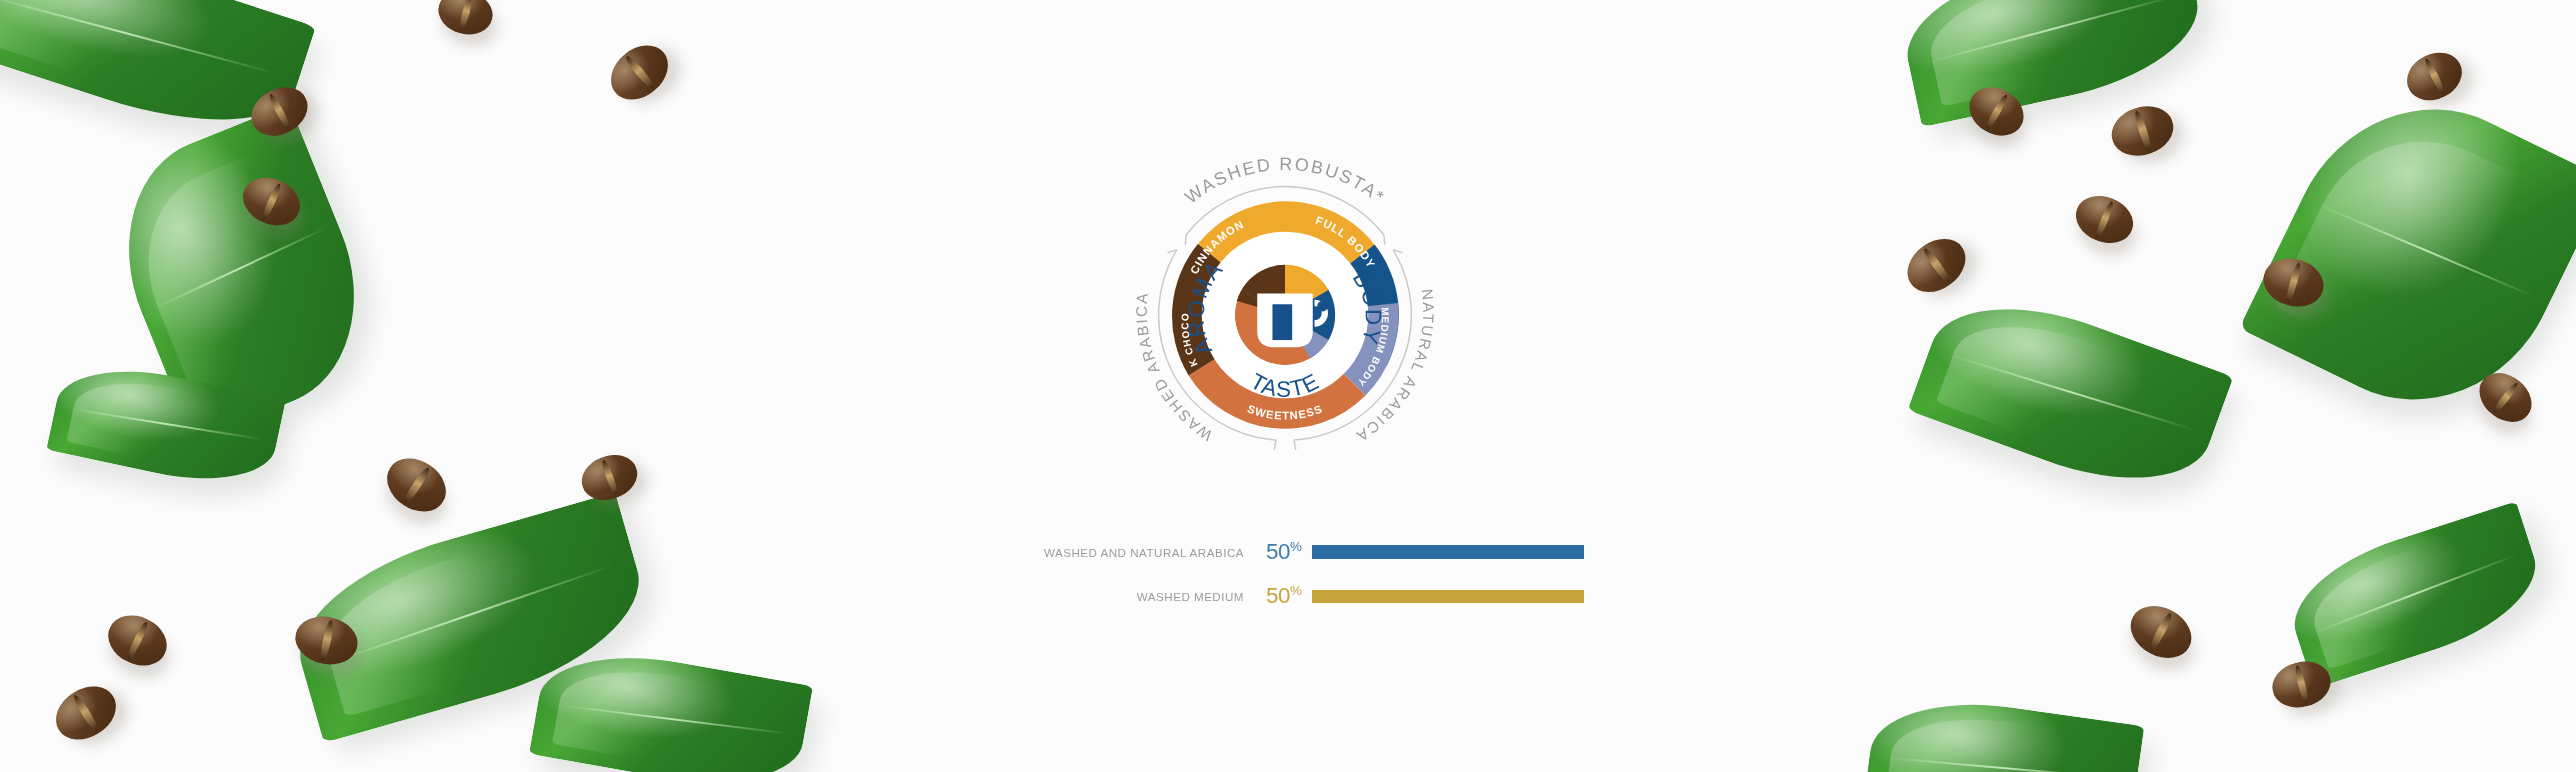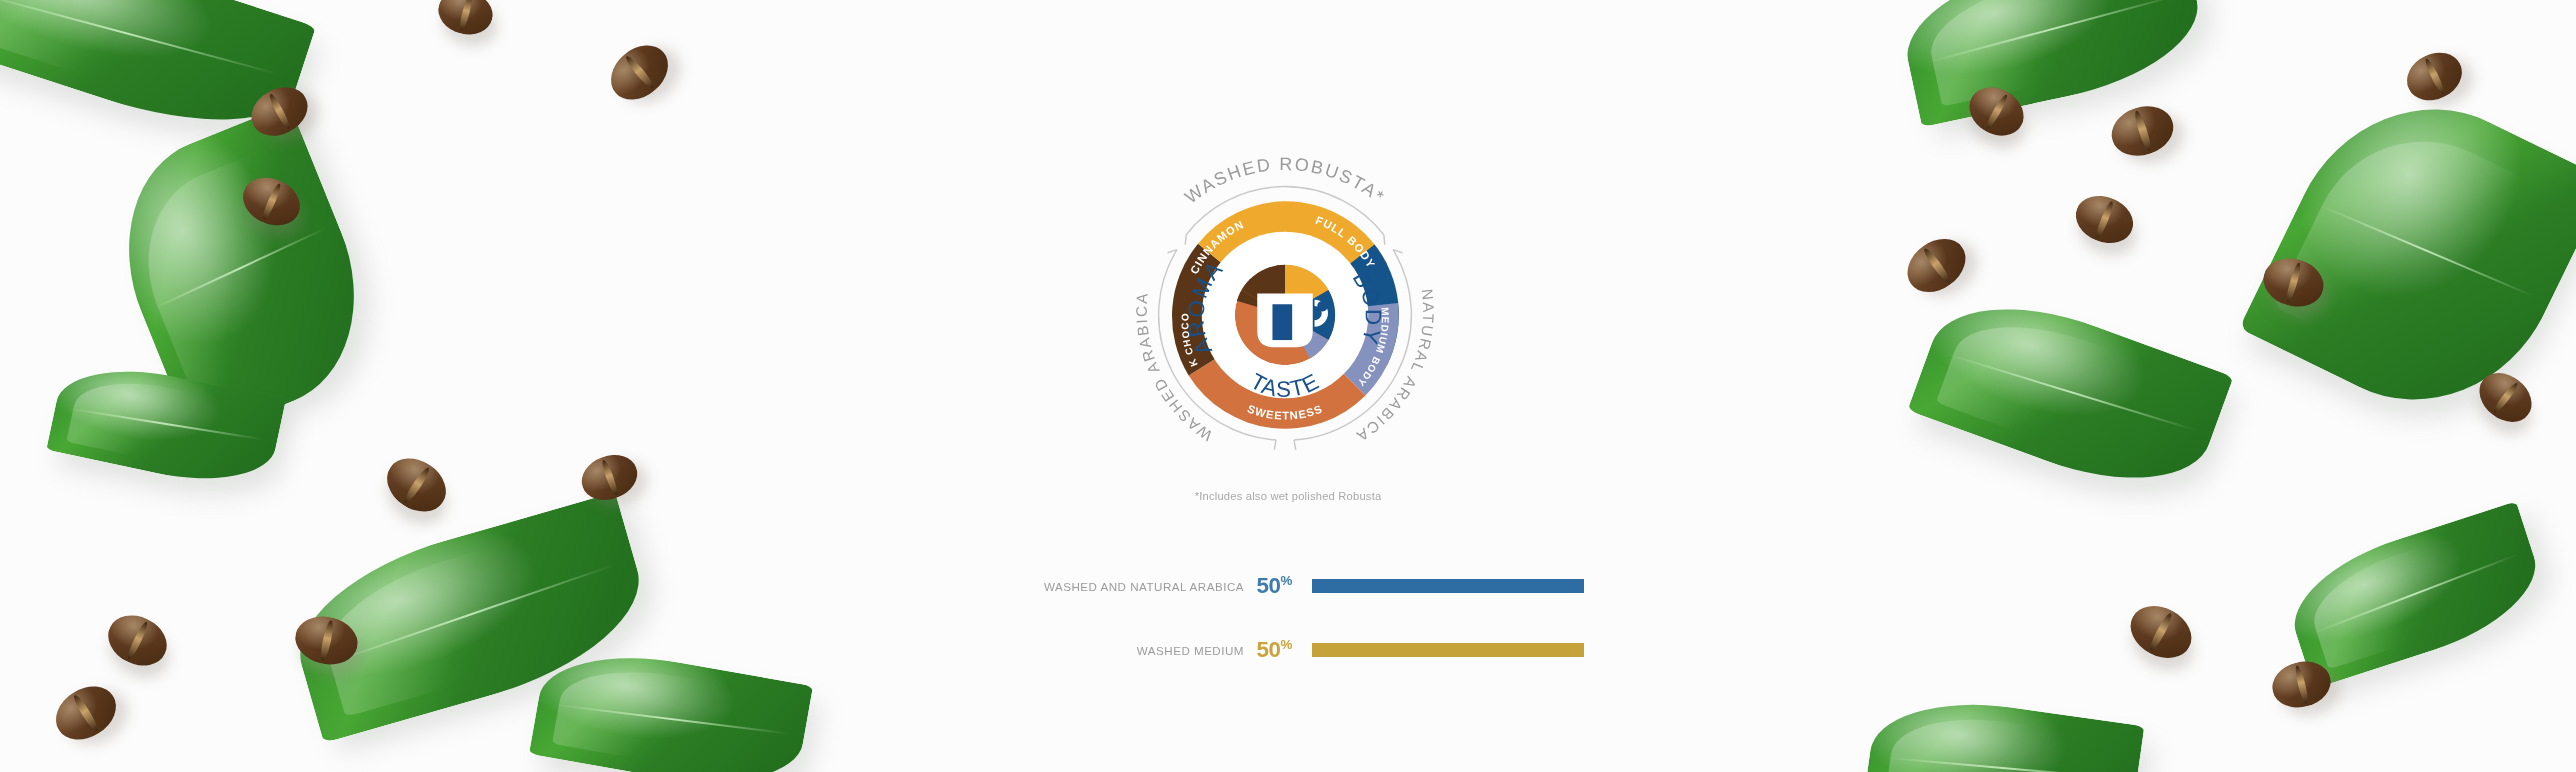--- a/index.html
+++ b/index.html
@@ -41,24 +41,24 @@
   #infographic{position:absolute;left:0;top:0;width:2576px;height:773px;}
   #wheel-wrap{position:absolute;left:1285px;top:315px;transform:translate(-50%,-50%);
       width:376px;height:376px;}
   #wheel-svg{display:block;width:376px;height:376px;}
 
   
   #footnote{position:absolute;left:0;top:490px;width:2576px;text-align:center;
       color:#a9a9a9;font-size:11.2px;letter-spacing:0.2px;}
 
   #bars{position:absolute;left:1029px;top:537px;width:555px;}
-  .bar-row{display:flex;align-items:center;height:30px;margin-bottom:14.3px;margin-top:34px;}
+  .bar-row{display:flex;align-items:center;height:30px;margin-bottom:14.3px;}
   .bar-label{width:215px;text-align:right;color:#9b9b9b;font-size:11.6px;
       letter-spacing:0.5px;padding-right:12.5px;white-space:nowrap;}
-  .bar-pct{width:55px;text-align:left;font-size:22.4px;font-weight:700;letter-spacing:-0.4px;}
+  .bar-pct{width:55px;text-align:center;font-size:22.4px;font-weight:400;letter-spacing:-0.4px;}
   .bar-pct .sym{font-size:13.4px;vertical-align:super;letter-spacing:0;}
   .bar-track{flex:1;height:13.4px;position:relative;}
   .bar-fill{height:13.4px;width:100%;}
   .row-arabica .bar-pct{color:#3f7cad;}
   .row-arabica .bar-fill{background:#2e6ca4;}
   .row-robusta .bar-pct{color:#c9a43c;}
   .row-robusta .bar-fill{background:#c6a23a;}
 </style>
 </head>
 <body>
@@ -218,21 +218,20 @@
 
       <g>
         <path fill="#ffffff" d="M 179 186 L 179 228 Q 179 246 197 246 L 223 246 Q 241 246 241 228 L 241 186 Z"></path>
         <path fill="#ffffff" d="M 243 193 a 15 15 0 1 1 0 30 l 0 -7 a 8 8 0 1 0 0 -16 Z"></path>
         <circle cx="252" cy="200" r="6" fill="#17508A"></circle>
         <rect x="196" y="198" width="22" height="40" fill="#17508A"></rect>
       </g>
     </svg>
   </div>
 
-  <div id="footnote">*Includes also wet polished Robusta</div>
 
   <div id="bars">
     <div class="bar-row row-arabica">
       <div class="bar-label">WASHED AND NATURAL ARABICA</div>
       <div class="bar-pct">
         <span>50</span><span class="sym">%</span>
       </div>
       <div class="bar-track">
         <div class="bar-fill" style="width: 100%;"></div>
       </div>

